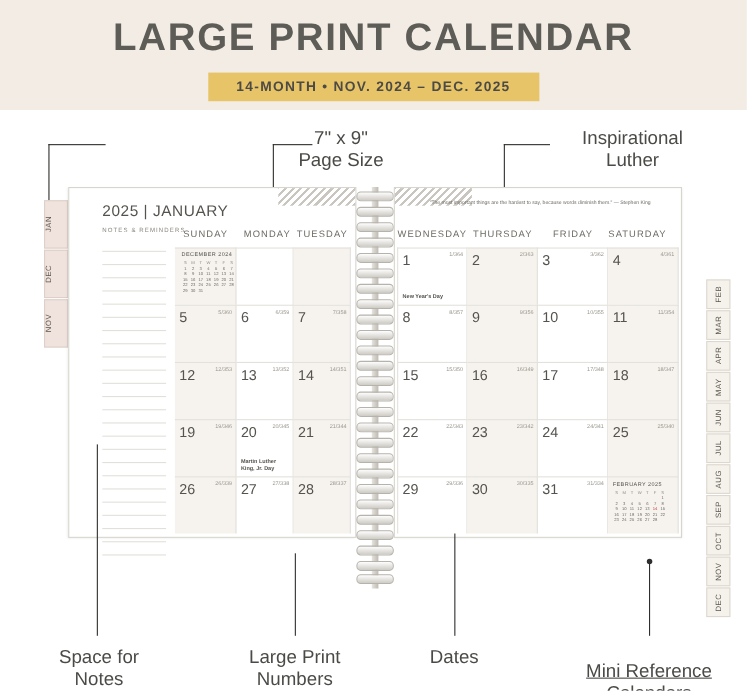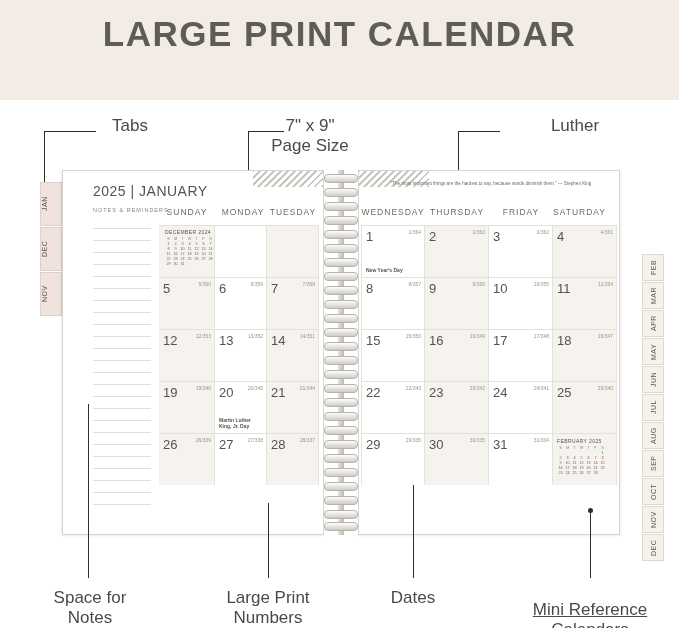--- a/index.html
+++ b/index.html
@@ -40,21 +40,21 @@
     text-align:center;
   }
   .callout.big{font-size:17px;}
   .lead{position:absolute;background:#2e2e2c;}
   .dot{position:absolute;width:5px;height:5px;border-radius:50%;background:#2e2e2c;}
   
   .planner{
     position:absolute;left:40px;top:170px;width:600px;height:365px;
   }
   .page{
-    position:absolute;top:0;height:365px;background:#ffffff;
+    position:absolute;top:0;height:319px;background:#ffffff;
     border:1px solid #d8d5ce;
     box-sizing:border-box;
   }
   .left-page{left:22px;width:262px;box-shadow:-1px 1px 2px rgba(0,0,0,.08);}
   .right-page{left:318px;width:262px;box-shadow:1px 1px 2px rgba(0,0,0,.08);}
   .corner{
     position:absolute;top:0;height:16px;width:70px;
     background:repeating-linear-gradient(-45deg,#c9c6bf 0 2px,#ffffff 2px 5px);
   }
   .lc{left:0;top:0;}
@@ -148,36 +148,37 @@
   .mini table{border-collapse:collapse;}
   .mini td{width:7px;text-align:center;padding:0;font-size:3.8px;color:#6e6b64;}
   .mini td.hd{color:#8a867e;}
   .mini td.mark{color:#c0392b;}
 </style>
 </head>
 <body>
 
 <div class="header">
   <div class="header-title">LARGE PRINT CALENDAR</div>
+  <div class="header-badge">14-MONTH  •  NOV. 2024 – DEC. 2025</div>
 </div>
 
 <div class="callout big" style="left:75px;top:116px;width:110px;">
-  <div>Tabs</div>
 </div>
 <div class="lead" style="left:44px;top:131px;width:52px;height:1px;"></div>
 <div class="lead" style="left:44px;top:131px;width:1px;height:74px;"></div>
 
 <div class="callout big" style="left:250px;top:116px;width:120px;">
   <div>7" x 9"</div>
   <div>Page Size</div>
 </div>
 <div class="lead" style="left:248px;top:131px;width:36px;height:1px;"></div>
 <div class="lead" style="left:248px;top:131px;width:1px;height:42px;"></div>
 
 <div class="callout big" style="left:500px;top:116px;width:150px;">
+  <div>Inspirational</div>
   <div>Luther</div>
 </div>
 <div class="lead" style="left:458px;top:131px;width:42px;height:1px;"></div>
 <div class="lead" style="left:458px;top:131px;width:1px;height:42px;"></div>
 
 <div class="planner">
 
   <div class="tabs-left">
     <div class="tab-l">JAN</div>
     <div class="tab-l">DEC</div>

